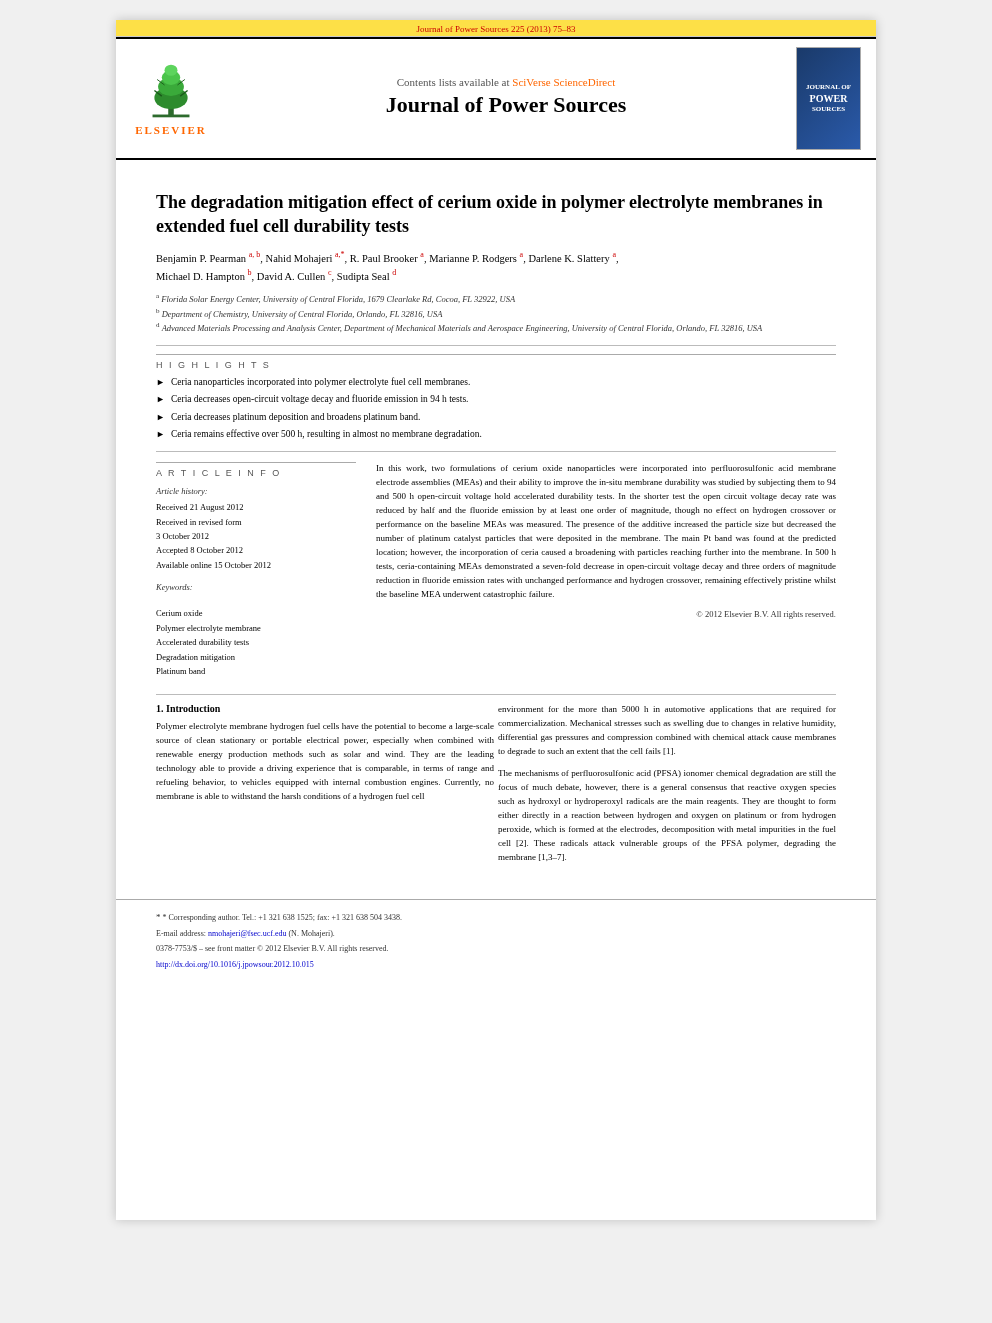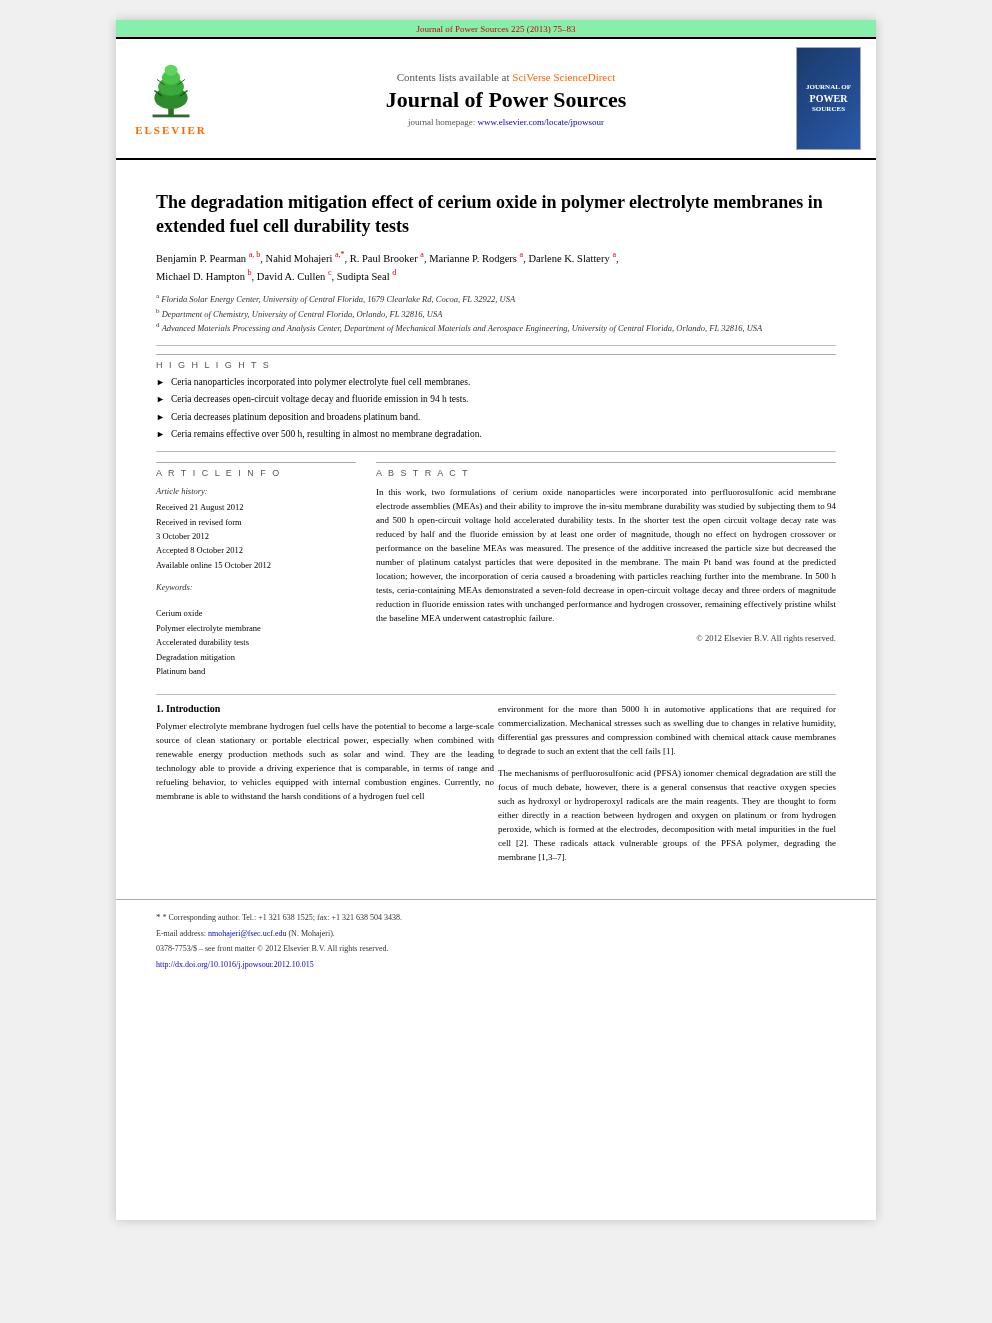--- a/index.html
+++ b/index.html
@@ -12,21 +12,21 @@
     }
     .page {
       background: white;
       width: 760px;
       min-height: 1200px;
       padding: 0;
       box-shadow: 0 0 10px rgba(0,0,0,0.2);
     }
     
     .journal-top-bar {
-      background: #86efac;
+      background: #fde047;
       text-align: center;
       padding: 4px 0 2px;
       font-size: 9px;
       color: #c00;
       border-bottom: 1px solid #ccc;
     }
     .journal-header {
       display: flex;
       align-items: center;
       border-bottom: 2px solid #000;
@@ -290,23 +290,20 @@
           <line x1="47" y1="26" x2="55" y2="20" stroke="#1a5a1a" stroke-width="1"></line>
         </svg>
         <div class="elsevier-text">ELSEVIER</div>
       </div>
     </div>
     <div class="journal-header-center">
       <div class="sciverse-line">
         Contents lists available at <span style="color:#f60;">SciVerse ScienceDirect</span>
       </div>
       <div class="journal-title-main">Journal of Power Sources</div>
-      <div class="journal-homepage">
-        journal homepage: <span style="color:#0000cc;">www.elsevier.com/locate/jpowsour</span>
-      </div>
     </div>
     <div class="journal-header-right">
       <div class="journal-cover">
         <div style="font-size:6px; text-align:center; color:white; line-height:1.3;">
           <div style="font-weight:bold; font-size:7px;">JOURNAL OF</div>
           <div style="font-weight:bold; font-size:10px;">POWER</div>
           <div style="font-weight:bold; font-size:7px;">SOURCES</div>
         </div>
       </div>
     </div>
@@ -366,21 +363,20 @@
           <div class="keywords-label">Keywords:</div>
           <div class="keyword-item">Cerium oxide</div>
           <div class="keyword-item">Polymer electrolyte membrane</div>
           <div class="keyword-item">Accelerated durability tests</div>
           <div class="keyword-item">Degradation mitigation</div>
           <div class="keyword-item">Platinum band</div>
         </div>
       </div>
 
       <div class="right-col">
-        <div class="section-header">A B S T R A C T</div>
         <div class="abstract-text">In this work, two formulations of cerium oxide nanoparticles were incorporated into perfluorosulfonic acid membrane electrode assemblies (MEAs) and their ability to improve the in-situ membrane durability was studied by subjecting them to 94 and 500 h open-circuit voltage hold accelerated durability tests. In the shorter test the open circuit voltage decay rate was reduced by half and the fluoride emission by at least one order of magnitude, though no effect on hydrogen crossover or performance on the baseline MEAs was measured. The presence of the additive increased the particle size but decreased the number of platinum catalyst particles that were deposited in the membrane. The main Pt band was found at the predicted location; however, the incorporation of ceria caused a broadening with particles reaching further into the membrane. In 500 h tests, ceria-containing MEAs demonstrated a seven-fold decrease in open-circuit voltage decay and three orders of magnitude reduction in fluoride emission rates with unchanged performance and hydrogen crossover, remaining effectively pristine whilst the baseline MEA underwent catastrophic failure.</div>
         <div class="copyright-line">© 2012 Elsevier B.V. All rights reserved.</div>
       </div>
     </div>
 
     <hr class="divider" style="margin-top:16px;">
 
     <div class="article-body">
       <div class="body-left">
         <div class="section-title">

